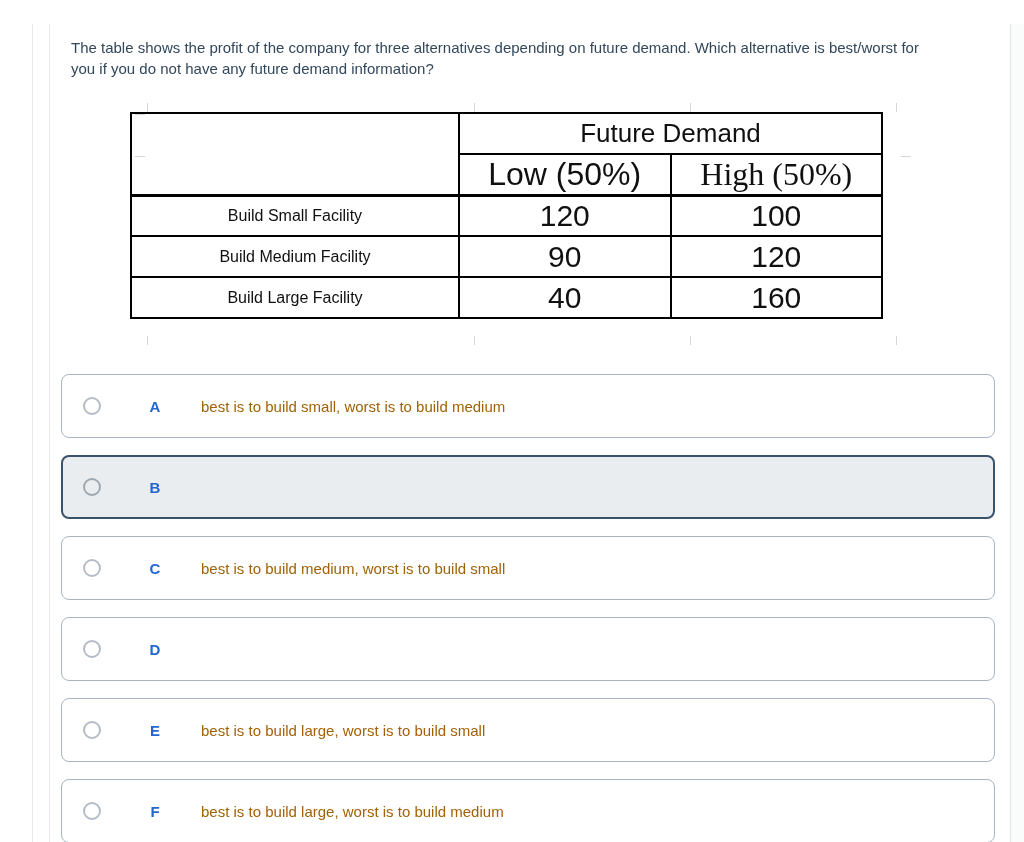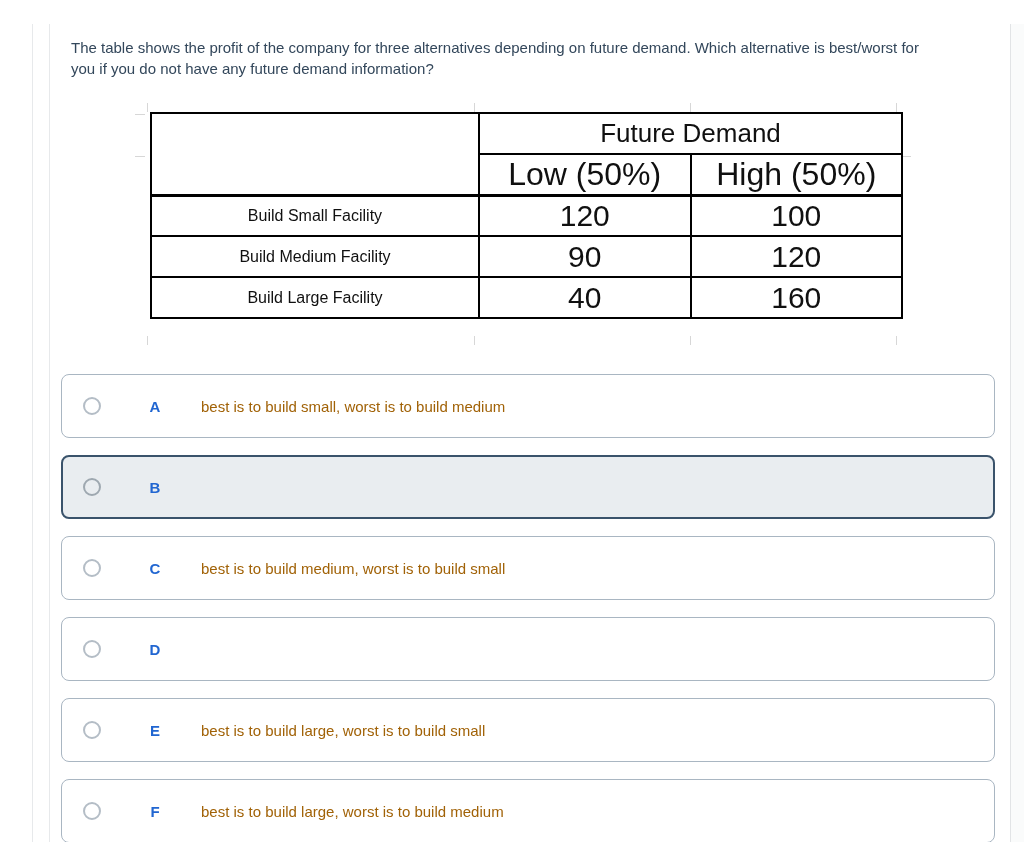--- a/index.html
+++ b/index.html
@@ -22,32 +22,32 @@
 
   
   .question {
     position: absolute; left: 47px; top: 13px; width: 910px;
     font-size: 15px; line-height: 21px; color: #33475b;
     white-space: pre-line;
   }
 
   
   .profit-table {
-    position: absolute; left: 126px; top: 88px;
+    position: absolute; left: 106px; top: 88px;
     border-collapse: collapse; table-layout: fixed; width: 753px;
     color: #101010;
   }
   .profit-table td {
     border: 2px solid #000;
     text-align: center; vertical-align: middle;
     height: 41px; overflow: hidden;
   }
   .profit-table .col-label  { width: 328px; }
   .profit-table .col-low    { width: 215px; }
-  .profit-table .col-high   { width: 210px; }
+  .profit-table .col-high   { width: 210px; font-family: Liberation Serif, serif; }
   .profit-table .hdr-main   { font-size: 26px; }
   .profit-table .hdr-sub    { font-size: 32px; border-bottom: 3px solid #000; }
   .profit-table .corner     { border-bottom: 3px solid #000; }
   .profit-table .row-label  { font-size: 16px; }
   .profit-table .val        { font-size: 30px; }
 
   
   .stub { position: absolute; background: #d7d7d7; }
   .stub.v { width: 1px; height: 9px; }
   .stub.h { width: 10px; height: 1px; }

